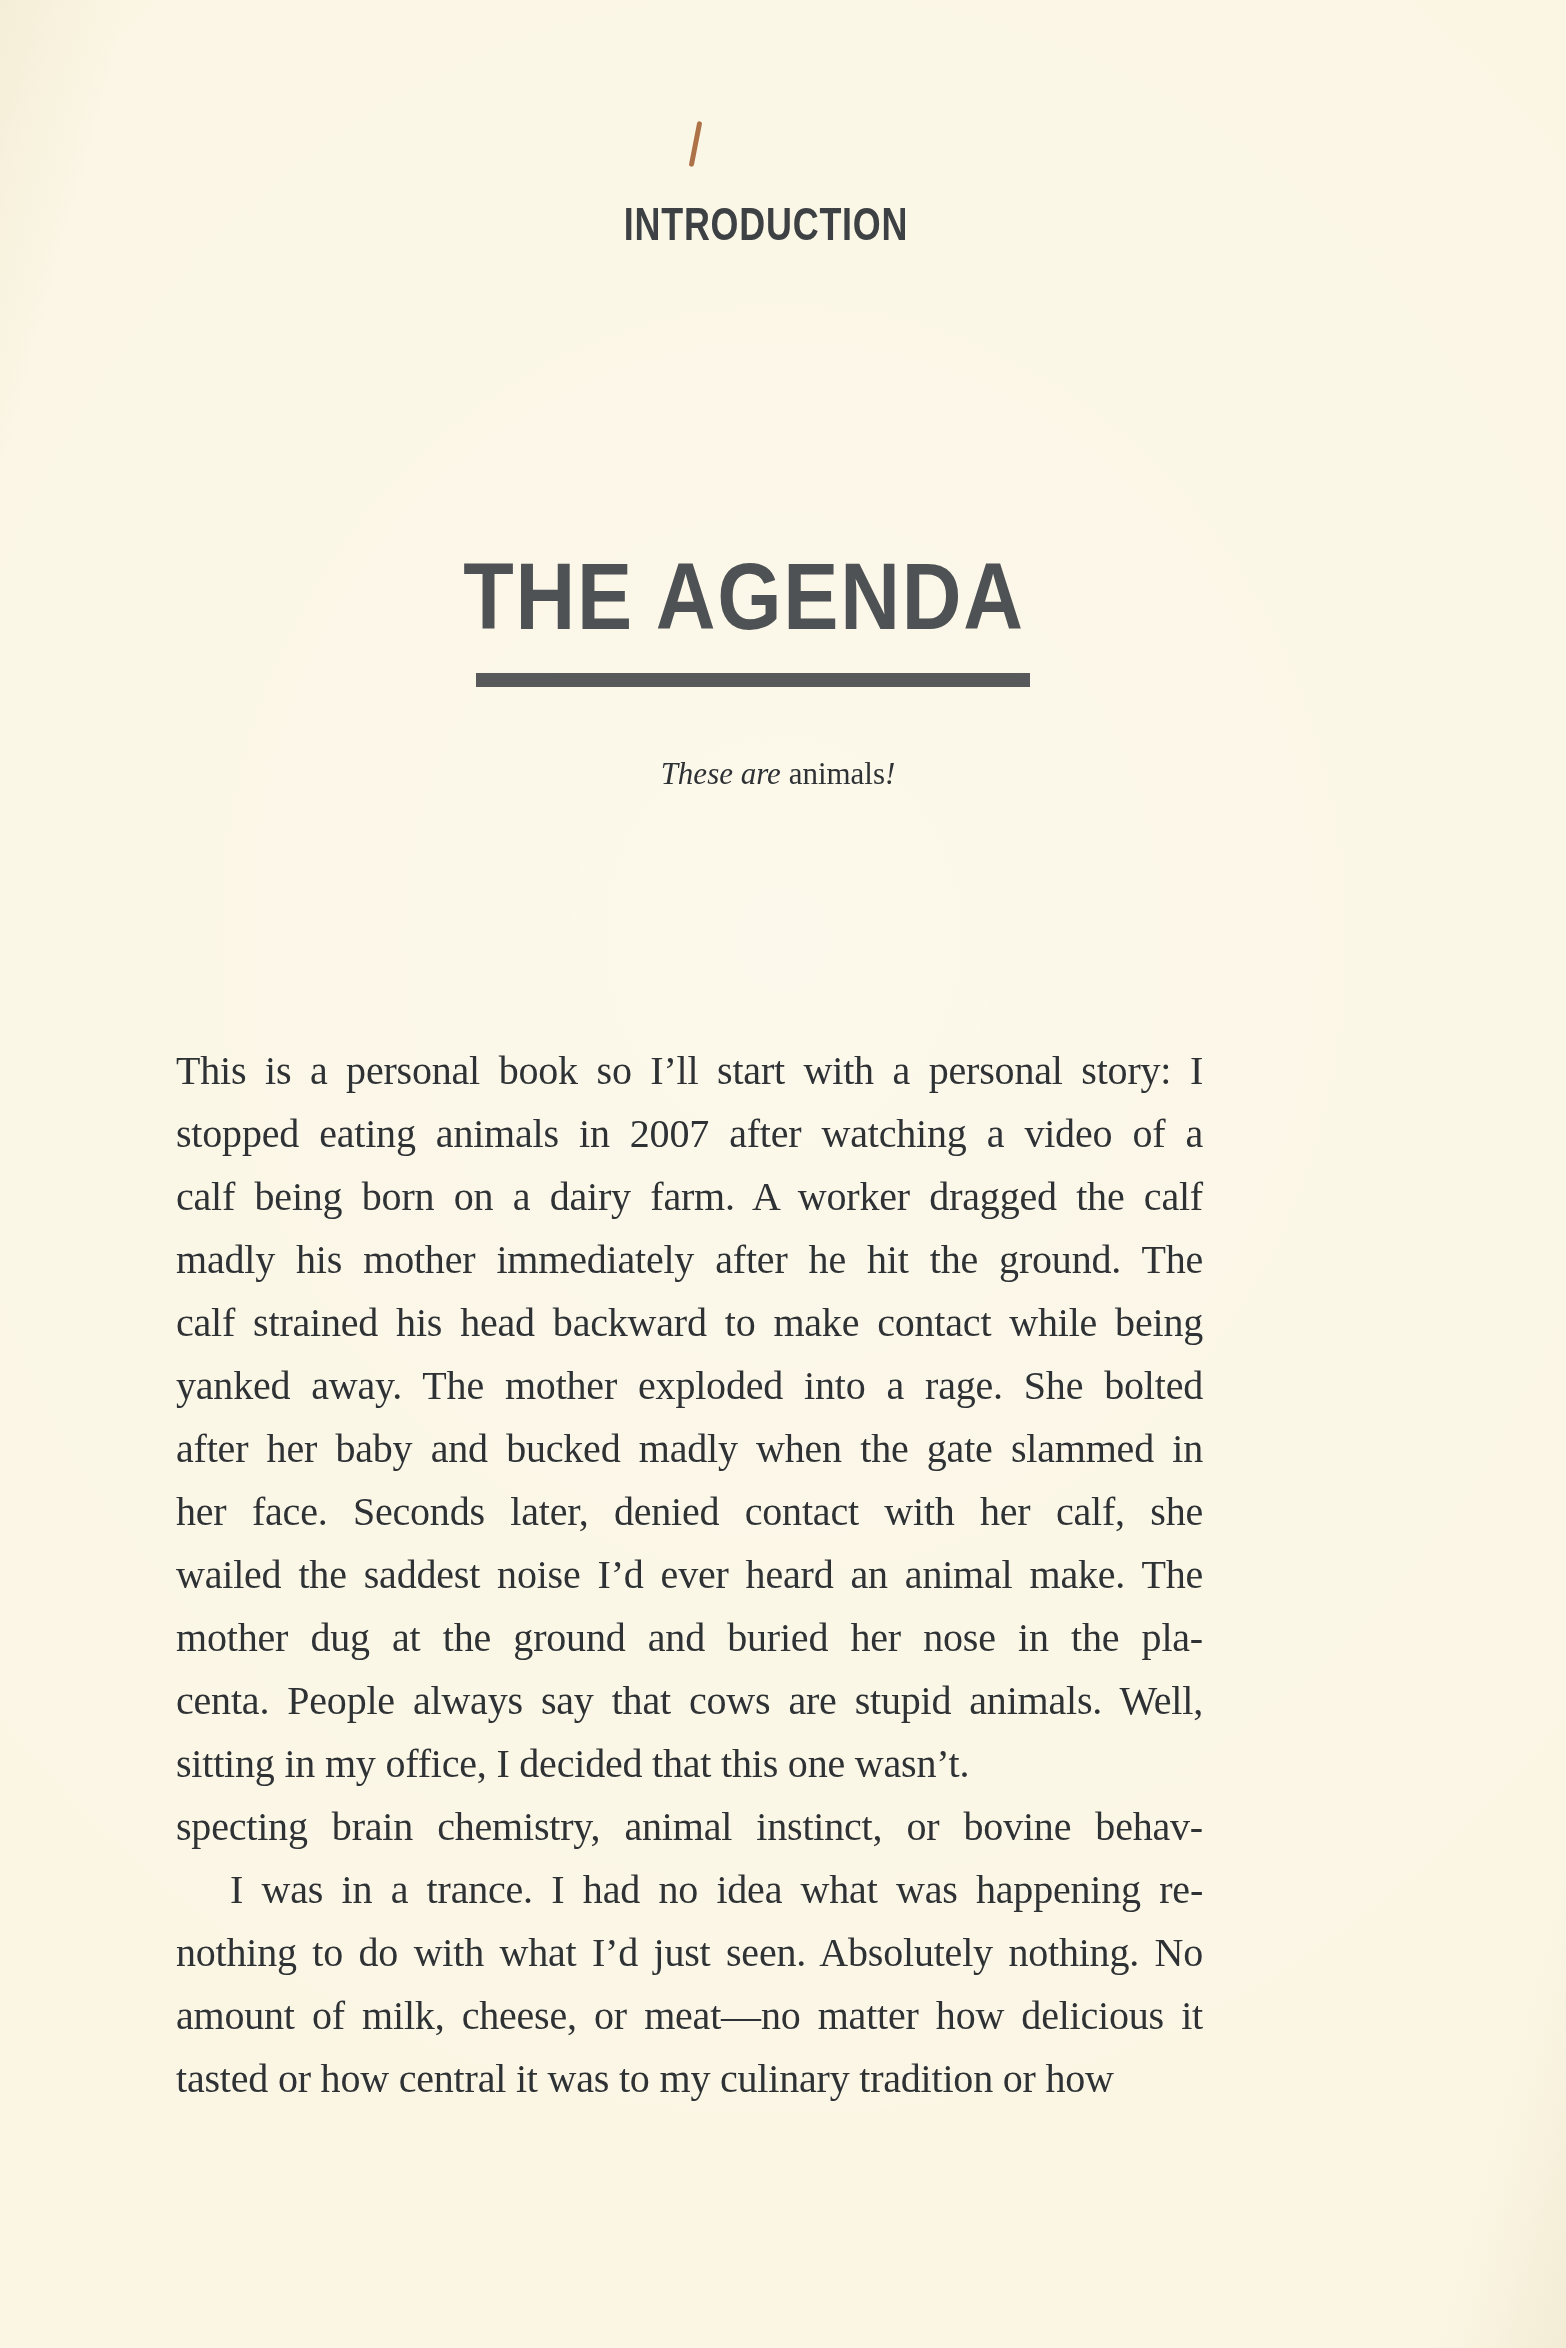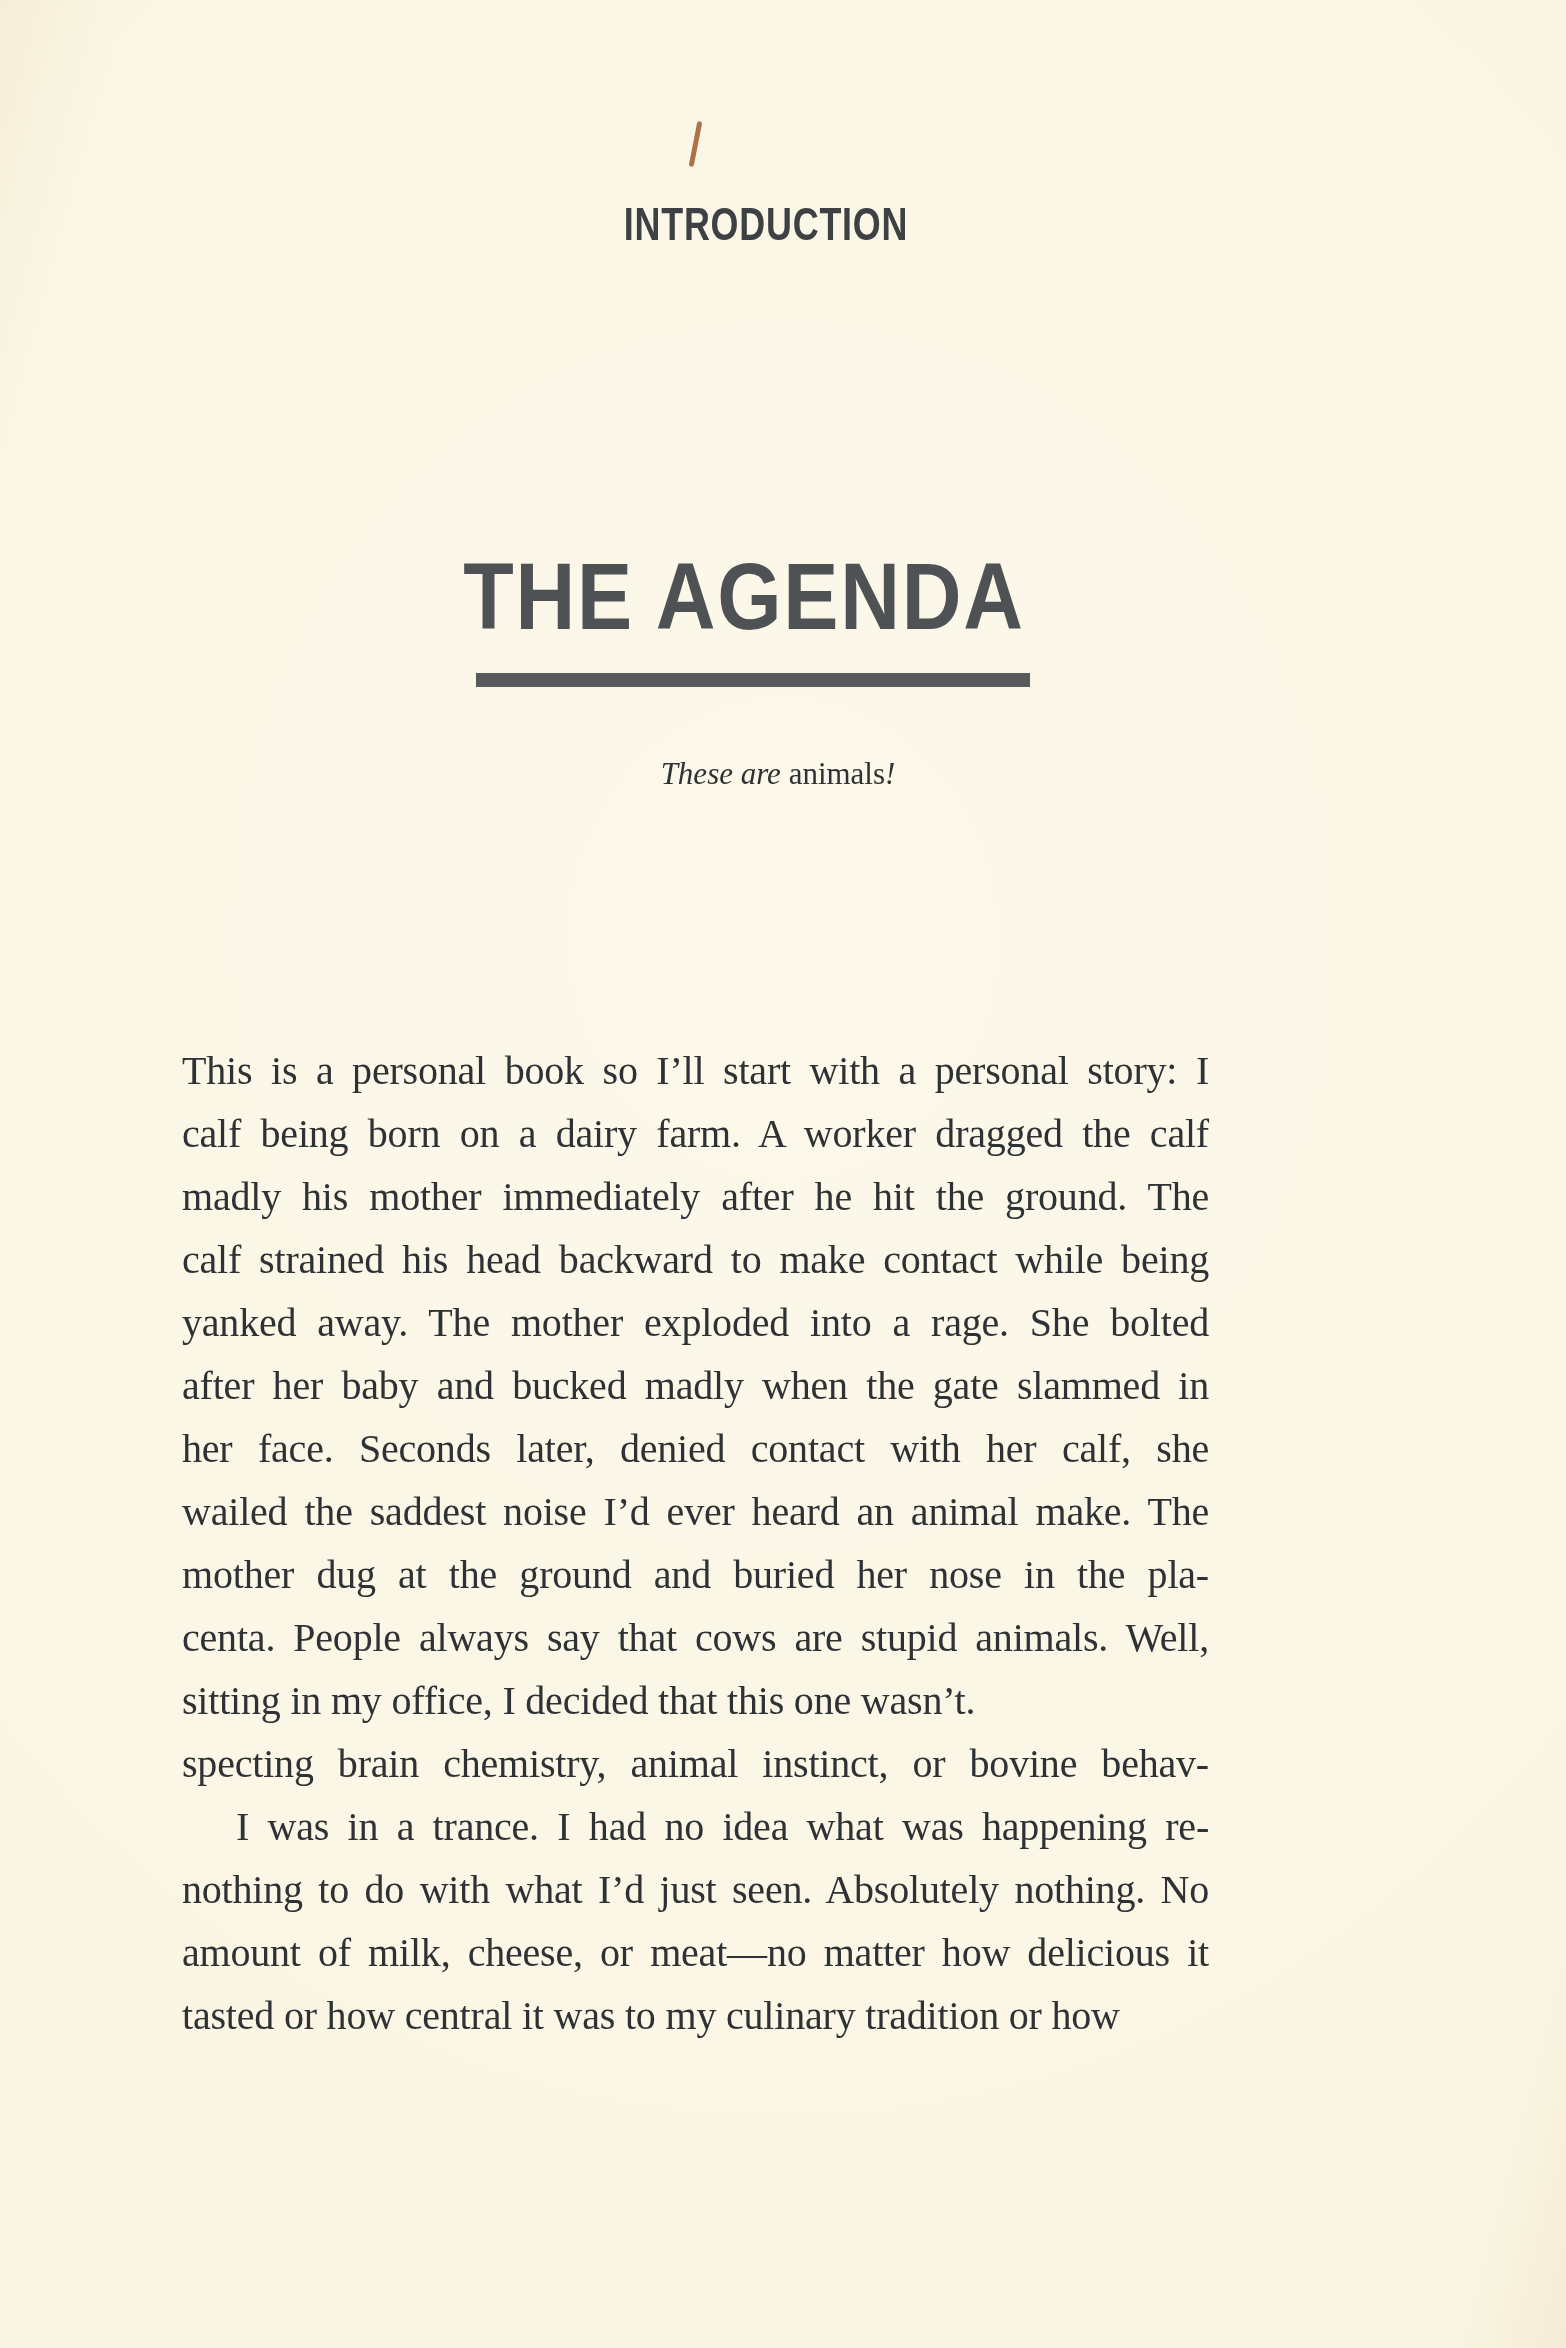--- a/index.html
+++ b/index.html
@@ -76,21 +76,21 @@
     top: 756px;
     transform: translateX(-50%);
     font-size: 31px;
     color: var(--ink);
     white-space: nowrap;
   }
   .epigraph .it { font-style: italic; }
 
   .body-text {
     position: absolute;
-    left: 182px;
+    left: 176px;
     top: 1039px;
     width: 1027px;
     font-size: 40px;
     line-height: 63px;
     letter-spacing: -0.2px;
   }
   .line {
     text-align: justify;
     text-align-last: justify;
     white-space: normal;
@@ -107,20 +107,21 @@
 
 <h1 class="title">THE AGENDA</h1>
 
 <div class="title-rule"></div>
 
 <div class="epigraph"><span class="it">These are </span><span>animals</span><span class="it">!</span></div>
 
 <div class="body-text">
     <div class="paragraph">
       <div class="line">This is a personal book so I’ll start with a personal story: I</div>
+      <div class="line">stopped eating animals in 2007 after watching a video of a</div>
       <div class="line">calf being born on a dairy farm. A worker dragged the calf</div>
       <div class="line">madly his mother immediately after he hit the ground. The</div>
       <div class="line">calf strained his head backward to make contact while being</div>
       <div class="line">yanked away. The mother exploded into a rage. She bolted</div>
       <div class="line">after her baby and bucked madly when the gate slammed in</div>
       <div class="line">her face. Seconds later, denied contact with her calf, she</div>
       <div class="line">wailed the saddest noise I’d ever heard an animal make. The</div>
       <div class="line">mother dug at the ground and buried her nose in the pla-</div>
       <div class="line">centa. People always say that cows are stupid animals. Well,</div>
       <div class="line last-line">sitting in my office, I decided that this one wasn’t.</div>

